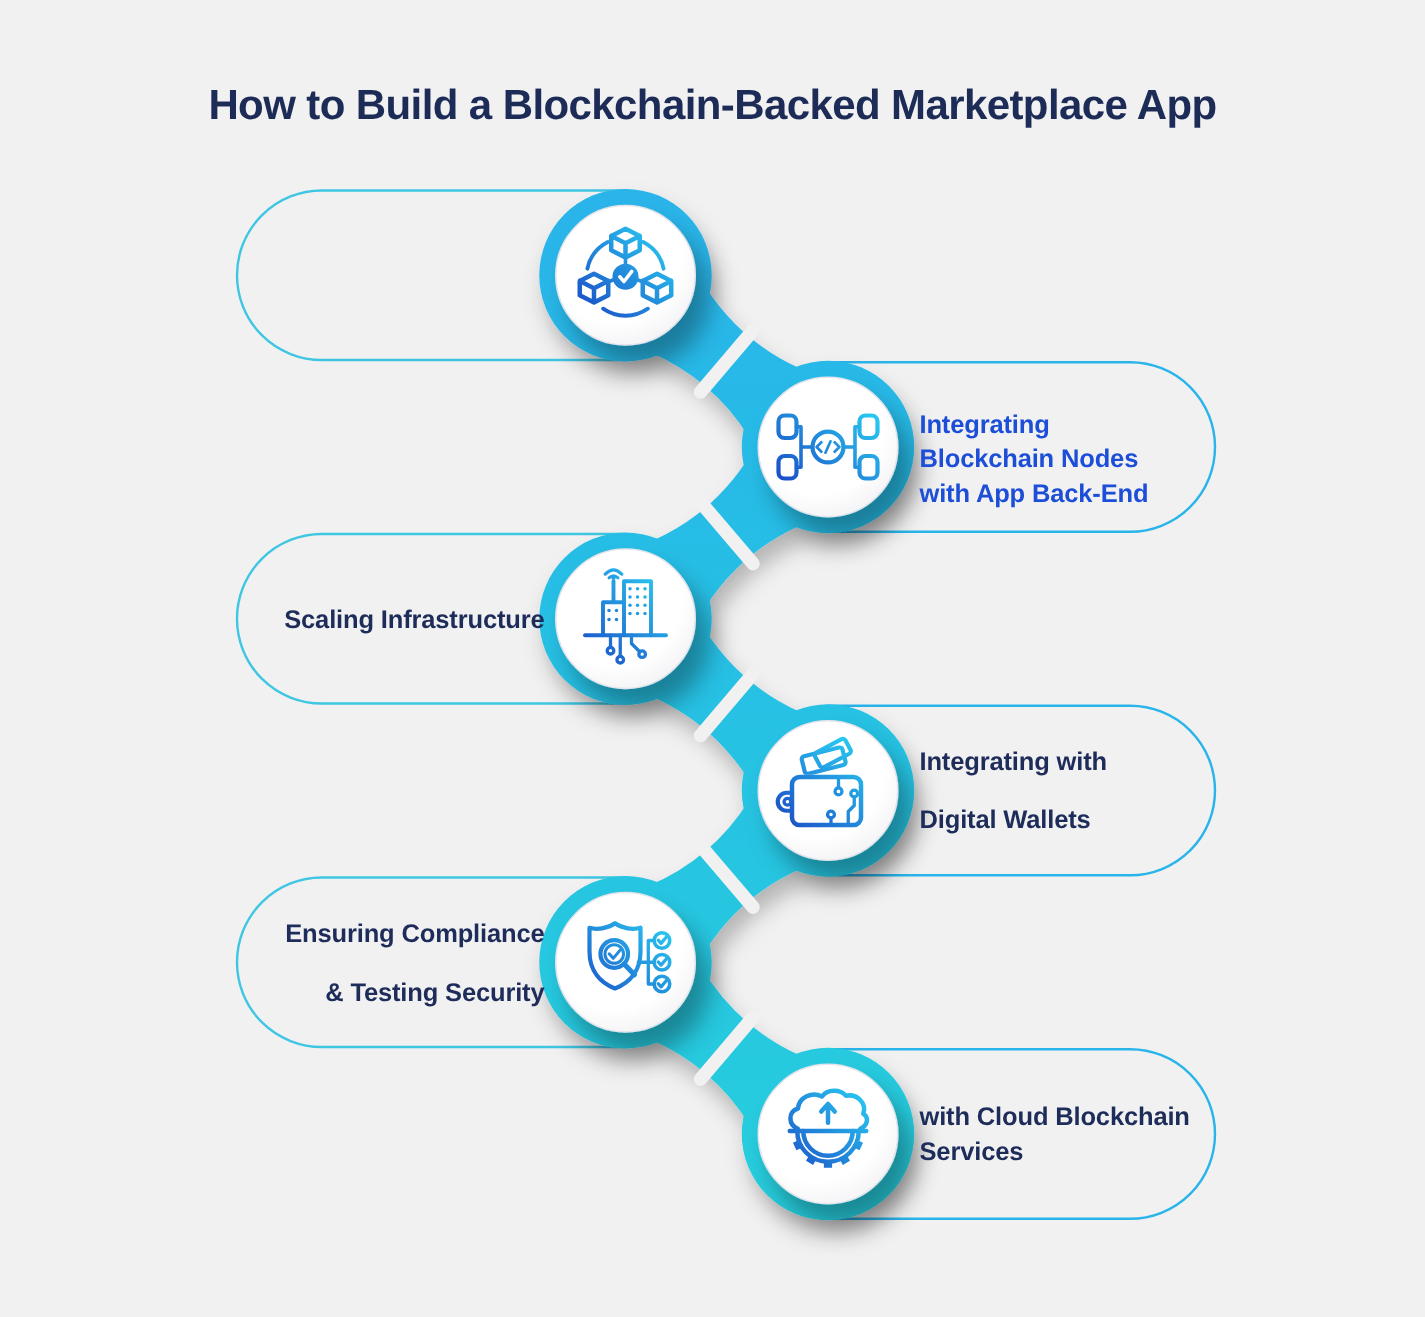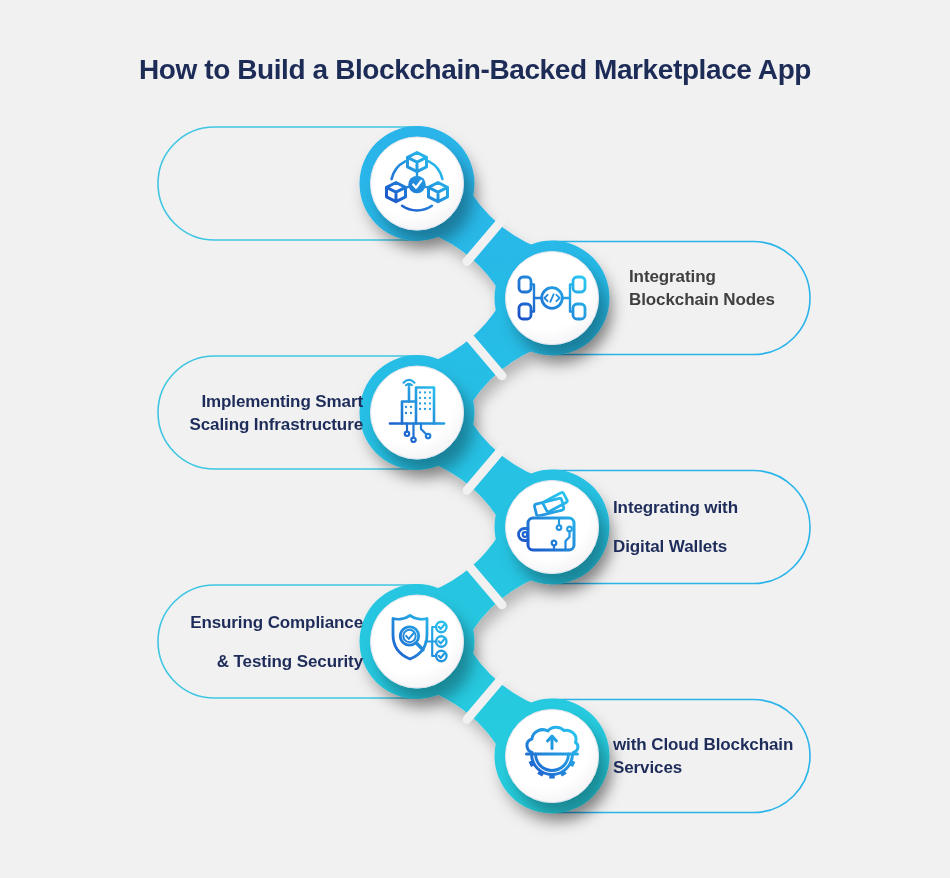--- a/index.html
+++ b/index.html
@@ -179,27 +179,27 @@
         <path d="M-16.5,-2 A16.5,16.5 0 0 0 16.5,-2"></path>
         <path d="M-20.5,-2 A20.5,20.5 0 0 0 20.5,-2"></path>
         <path stroke-width="5.5" stroke-linecap="butt" d="M18.6,6.7 L22.2,8.4 M10.3,15.8 L12.3,19.2 M0,18.5 V22.5 M-10.3,15.8 L-12.3,19.2 M-18.6,6.7 L-22.2,8.4"></path>
       </g>
     </g>
   </svg>
 
   <h1 class="title" style="color: rgb(29, 43, 87);">How to Build a Blockchain-Backed Marketplace App</h1>
 
 
-  <div class="step-label right" style="top: 288px; transform: translateY(-50%); color: #404040; margin-left: 16px;">
+  <div class="step-label right" style="top: 306px; transform: translateY(-50%); color: #1d4ed8;">
     <span>Integrating</span>
     <span>Blockchain Nodes</span>
+    <span>with App Back-End</span>
   </div>
 
   <div class="step-label left" style="top: 413px; transform: translateY(-50%); color: rgb(30, 44, 90);">
-    <span>Implementing Smart</span>
     <span>Scaling Infrastructure</span>
   </div>
 
   <div class="step-label right" style="top: 527px; transform: translateY(-50%); color: rgb(30, 44, 90); gap: 16px;">
     <span>Integrating with</span>
     <span>Digital Wallets</span>
   </div>
 
   <div class="step-label left" style="top: 642px; transform: translateY(-50%); color: rgb(30, 44, 90); gap: 16px;">
     <span>Ensuring Compliance</span>

